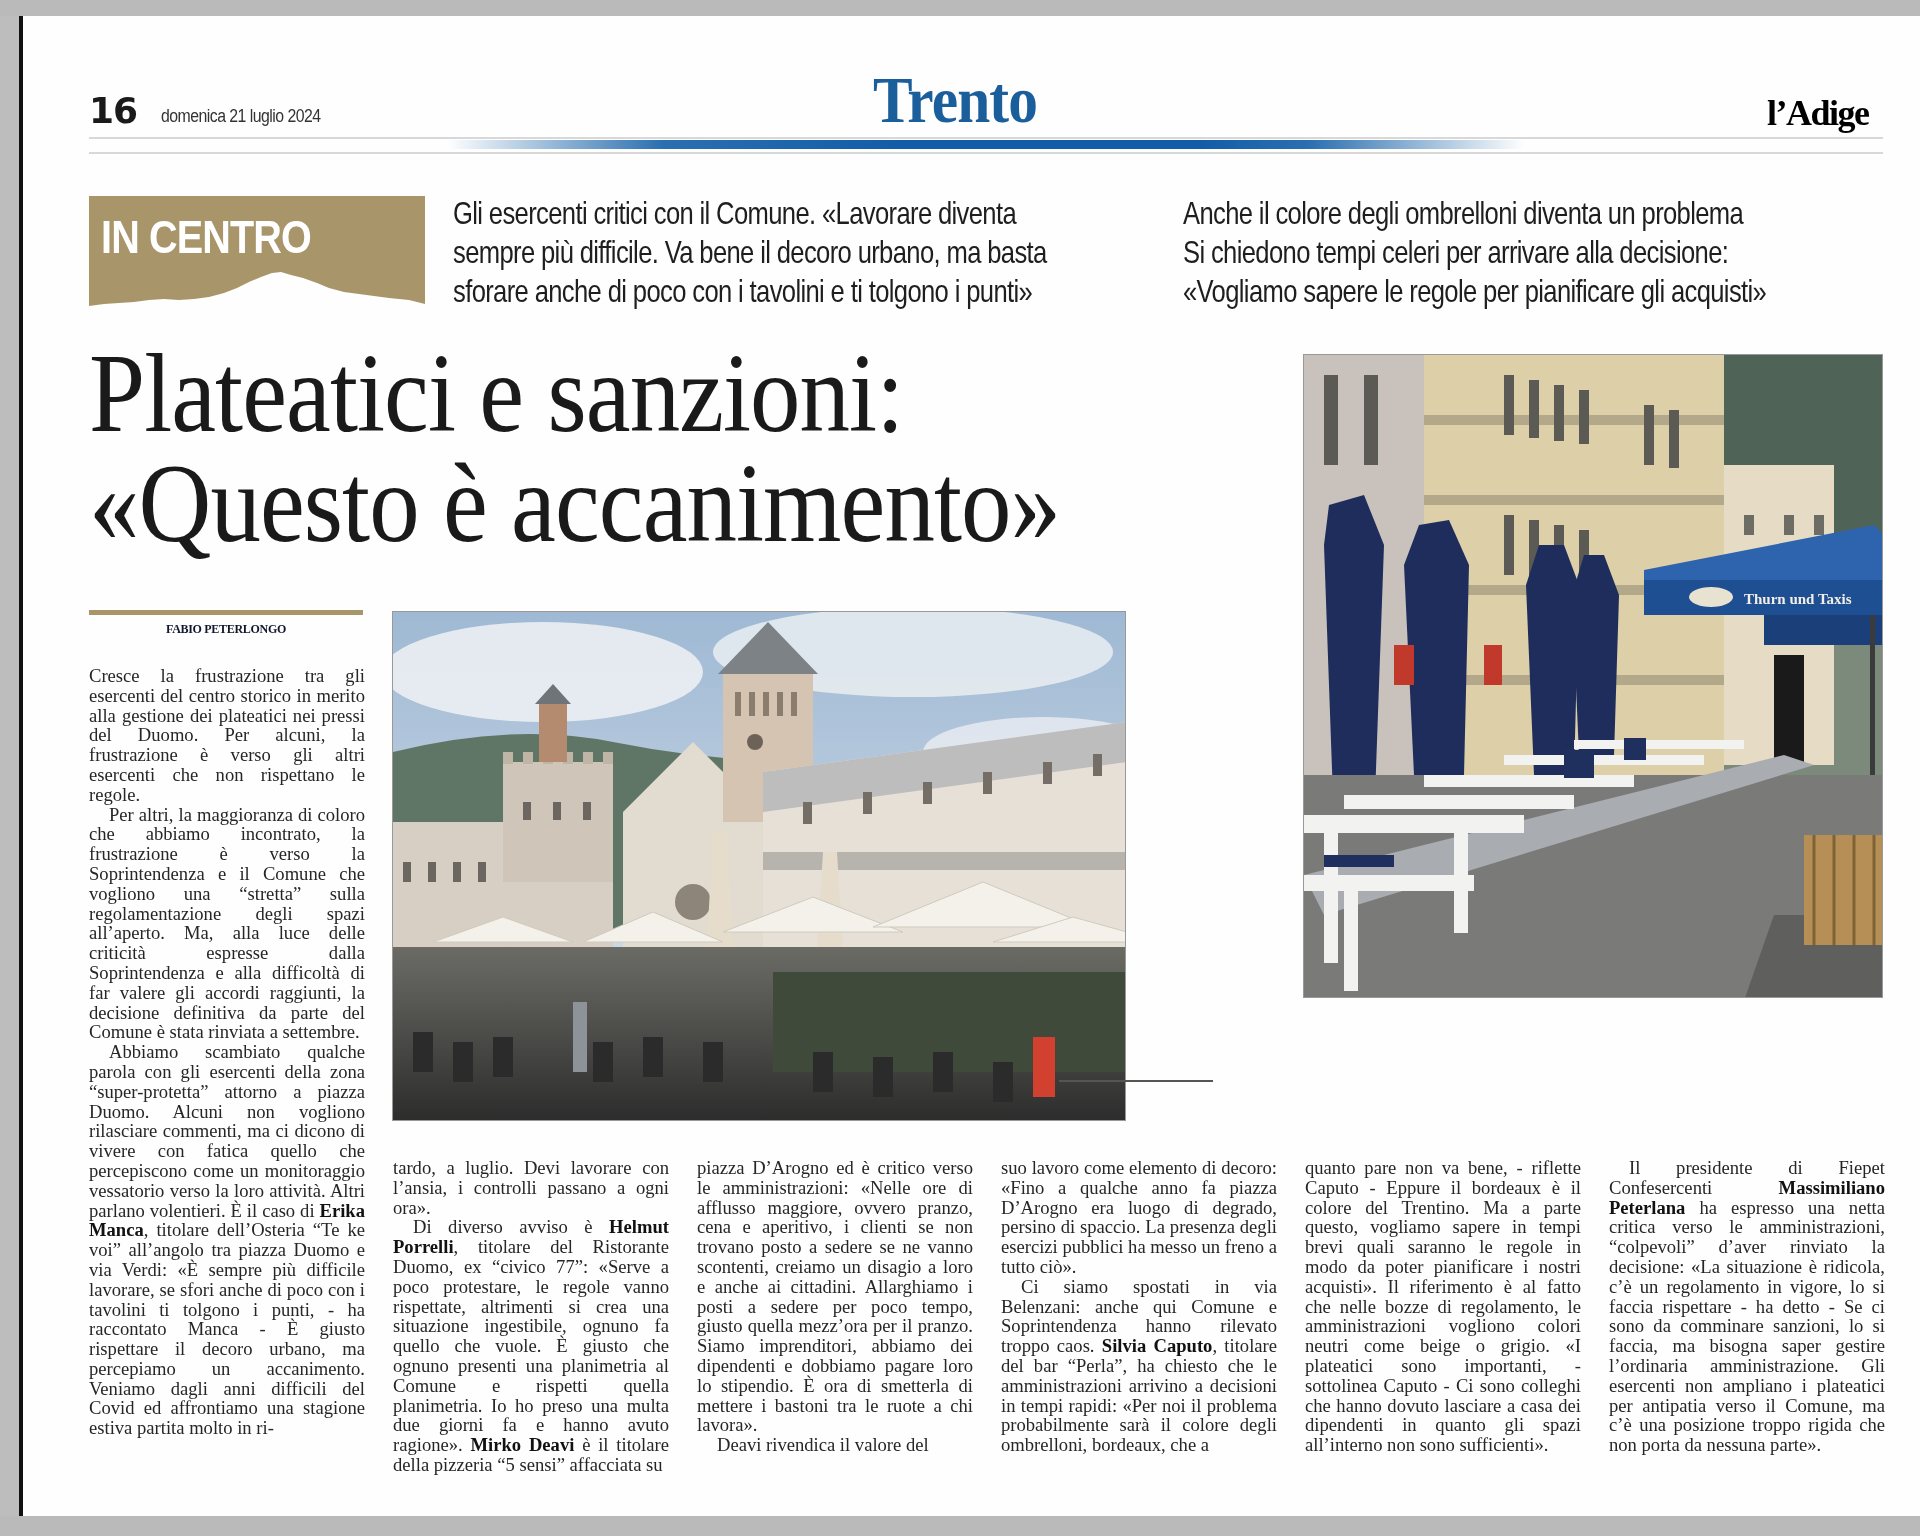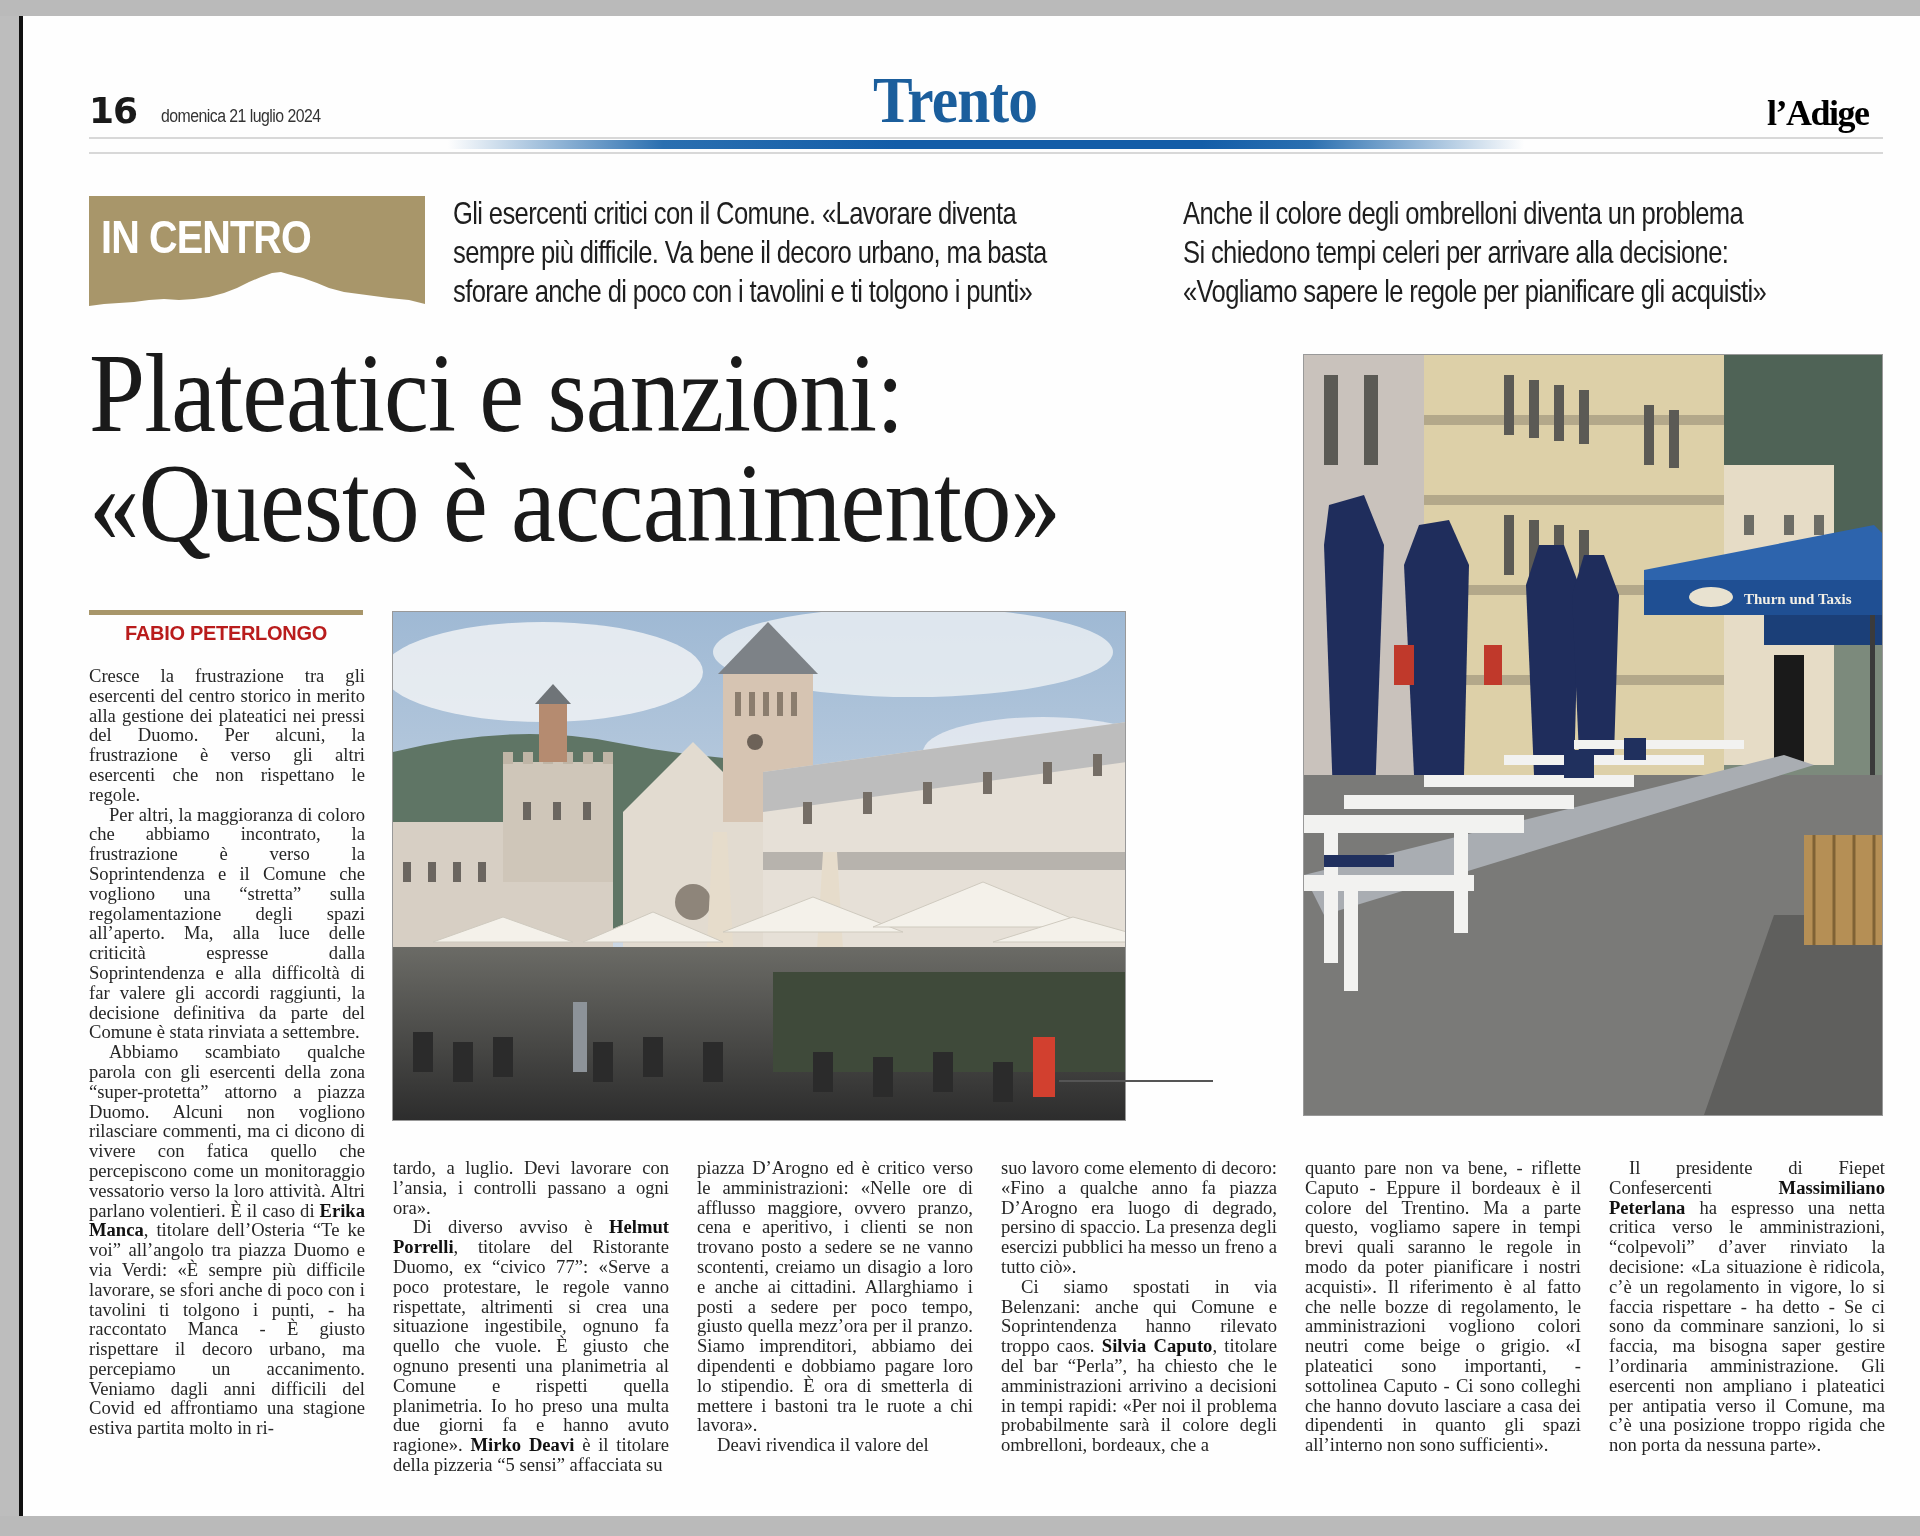--- a/index.html
+++ b/index.html
@@ -26,39 +26,39 @@
 
   .deck { position: absolute; font-family: "Liberation Sans", sans-serif; font-size: 32px; line-height: 39px; color: #1e1e1e; letter-spacing: -0.8px; transform: scaleX(0.8); transform-origin: left top; white-space: nowrap; }
   .deck-left { left: 430px; top: 178px; }
   .deck-right { left: 1160px; top: 178px; }
 
   
   .headline { position: absolute; left: 66px; top: 322px; font-family: "Liberation Serif", serif; font-weight: normal; font-size: 112px; line-height: 110px; color: #1a1a1a; letter-spacing: -1px; transform: scaleX(0.9); transform-origin: left top; white-space: nowrap; }
 
   
   .byline-rule { position: absolute; left: 66px; top: 594px; width: 274px; height: 5px; background: #a8966a; }
-  .byline { position: absolute; left: 66px; top: 606px; width: 274px; text-align: center; font-family: Liberation Sans, sans-serif; font-weight: bold; font-size: 20px; color: #b91c1c; letter-spacing: -0.3px; }
+  .byline { position: absolute; left: 66px; top: 606px; width: 274px; text-align: center; font-family: Liberation Serif, serif; font-weight: bold; font-size: 12px; color: #0f172a; letter-spacing: -0.3px; }
 
   
   .col { position: absolute; font-family: "Liberation Serif", serif; font-size: 18.6px; line-height: 19.8px; color: #262626; text-align: justify; hyphens: manual; }
   .col p { text-indent: 0; }
   .col p + p { text-indent: 20px; }
   .col p.cont { text-indent: 0; }
   .col b { color: #111; }
   .col1 { left: 66px; top: 650px; width: 276px; }
   .col2 { left: 370px; top: 1142px; width: 276px; }
   .col3 { left: 674px; top: 1142px; width: 276px; font-family: Liberation Serif, serif; }
   .col4 { left: 978px; top: 1142px; width: 276px; }
   .col5 { left: 1282px; top: 1142px; width: 276px; }
   .col6 { left: 1586px; top: 1142px; width: 276px; }
 
   
   .photo { position: absolute; overflow: hidden; border: 1px solid #999; }
   .photo-duomo { left: 369px; top: 595px; width: 734px; height: 510px; }
-  .photo-verdi { left: 1280px; top: 338px; width: 580px; height: 762px; }
+  .photo-verdi { left: 1280px; top: 338px; width: 580px; height: 644px; }
 
   .caption { position: absolute; left: 1128px; top: 592px; width: 110px; font-family: "Liberation Sans", sans-serif; font-size: 17.5px; line-height: 21.8px; color: #2a2a2a; letter-spacing: -0.5px; }
   .caption-line { position: absolute; left: 1036px; top: 1064px; width: 154px; height: 2px; background: #555; }
 
   .foot-rule { position: absolute; left: 66px; top: 1512px; width: 1794px; height: 3px; background: #8a8a8a; }
 </style>
 </head>
 <body>
 
 <div class="topbar"></div>

